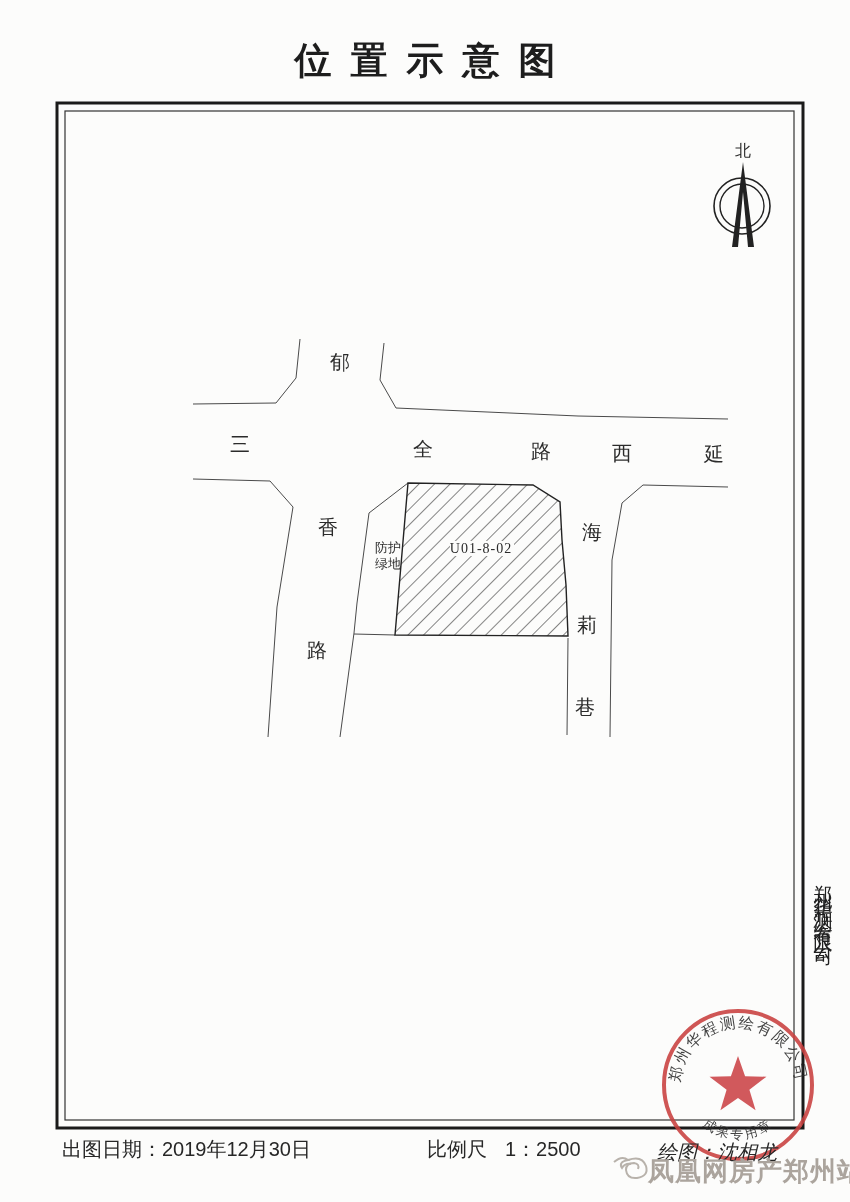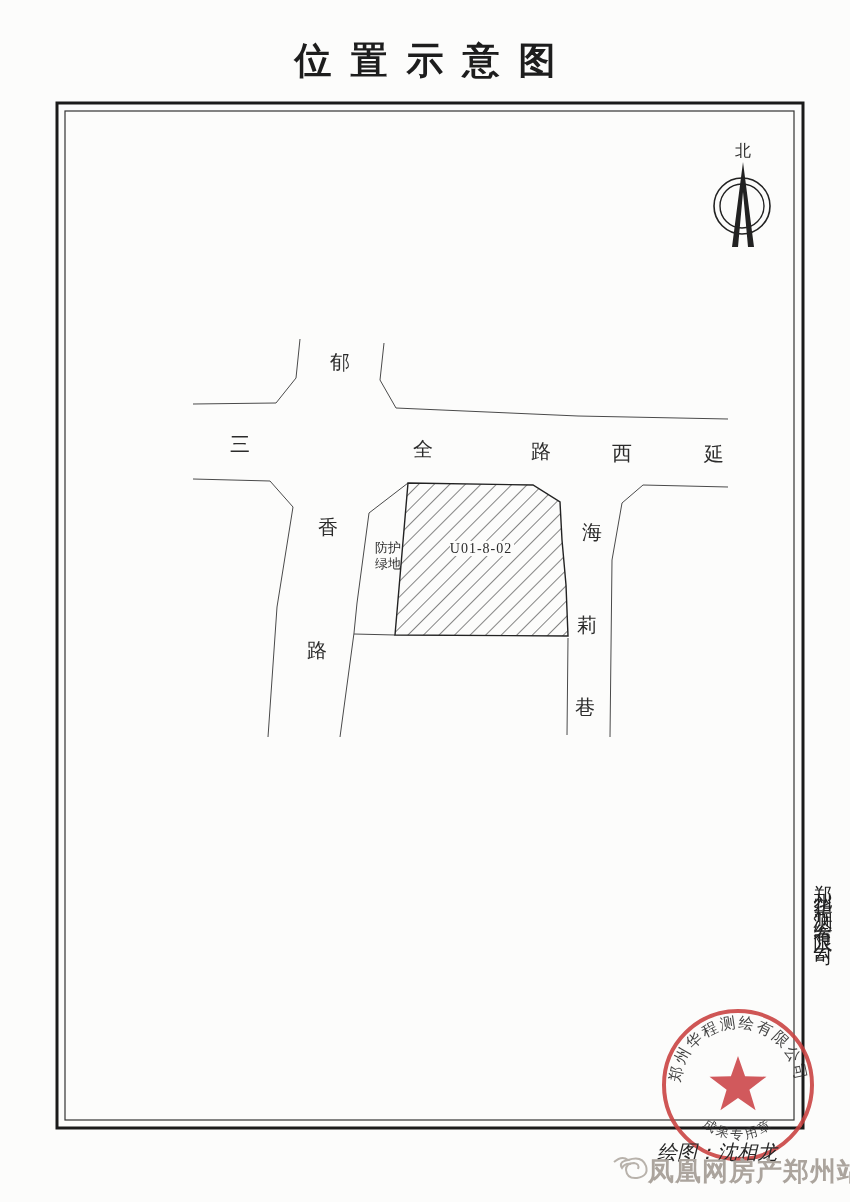--- a/index.html
+++ b/index.html
@@ -117,20 +117,26 @@
       </text>
     </g>
 
     <g stroke="#b8b2ab" stroke-width="2" fill="none">
       <path d="M614,1162 q8,-7 14,-2 q-10,2 -6,8 q3,-5 9,-4"></path>
       <path d="M628,1160 q14,-5 18,6 q3,10 -9,12 q-10,1 -11,-8 q0,-7 8,-7 q6,1 4,6"></path>
     </g>
   </svg>
 
   <div class="footer-row">
+    <div class="footer-date">
+      <span>出图日期：</span><span>2019年12月30日</span>
+    </div>
+    <div class="footer-scale">
+      <span>比例尺</span><span class="gap"></span><span>1：2500</span>
+    </div>
     <div class="footer-drawer">
       <span>绘图：</span><span>沈相龙</span>
     </div>
   </div>
 
   <div class="company-vertical">郑州华程测绘有限公司</div>
 
   <div class="watermark">凤凰网房产郑州站</div>
 
 </div>

